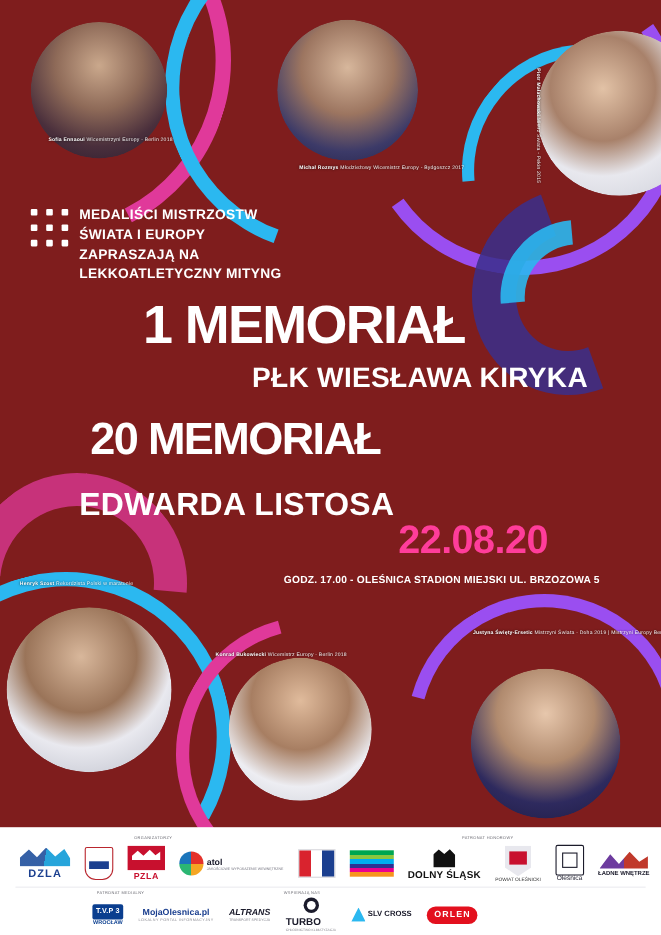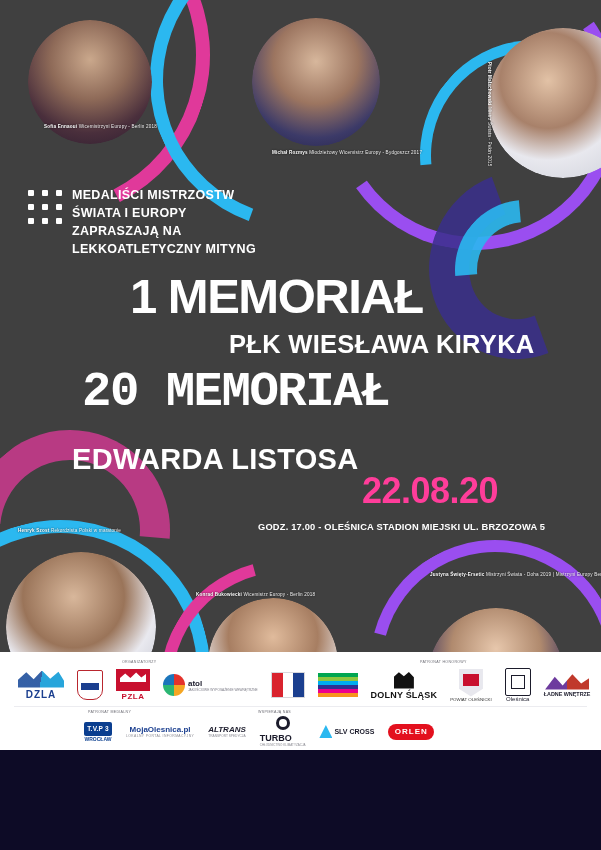--- a/index.html
+++ b/index.html
@@ -4,22 +4,22 @@
 <style>
   * { box-sizing: border-box; margin: 0; padding: 0; }
   html, body {
     width: 601px; height: 850px;
     background: #0d0b26;
     font-family: "Liberation Sans", sans-serif;
     overflow: hidden;
   }
   .poster {
     position: relative;
-    width: 601px; height: 750px;
-    background: #404040;
+    width: 601px; height: 850px;
+    background: #7f1d1d;
     overflow: hidden;
   }
   
   .arc {
     position: absolute;
     border-radius: 50%;
     border-style: solid;
     border-color: transparent;
     pointer-events: none;
   }
@@ -189,26 +189,25 @@
     letter-spacing: -1.5px;
   }
   .kiryk {
     left: 229px; top: 330px;
     color: #ffffff;
     font-size: 25.5px;
     font-weight: bold;
     letter-spacing: .3px;
   }
   .mem20 {
-    left: 82px; top: 364px;
-    color: #ffffff;
-    font-size: 49px;
+    left: 82px; top: 376px;
+    color: #ffffff;
+    font-size: 41px;
     font-weight: bold;
     letter-spacing: -1.5px;
-    font-family: Liberation Mono, monospace;
   }
   .listos {
     left: 72px; top: 443px;
     color: #ffffff;
     font-size: 29px;
     font-weight: bold;
     letter-spacing: .3px;
   }
   .date {
     left: 362px; top: 470px;

